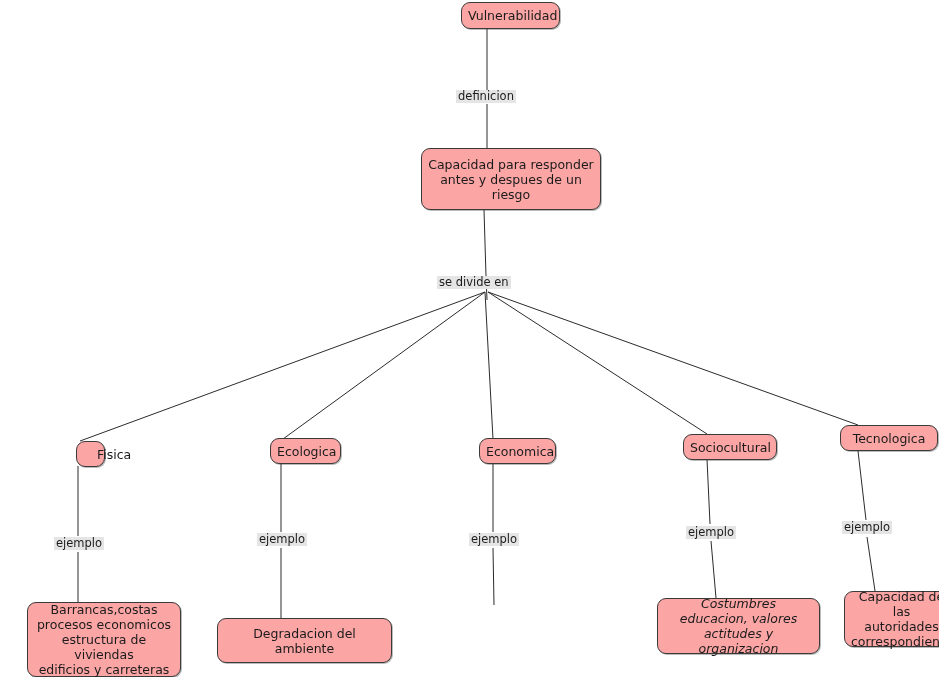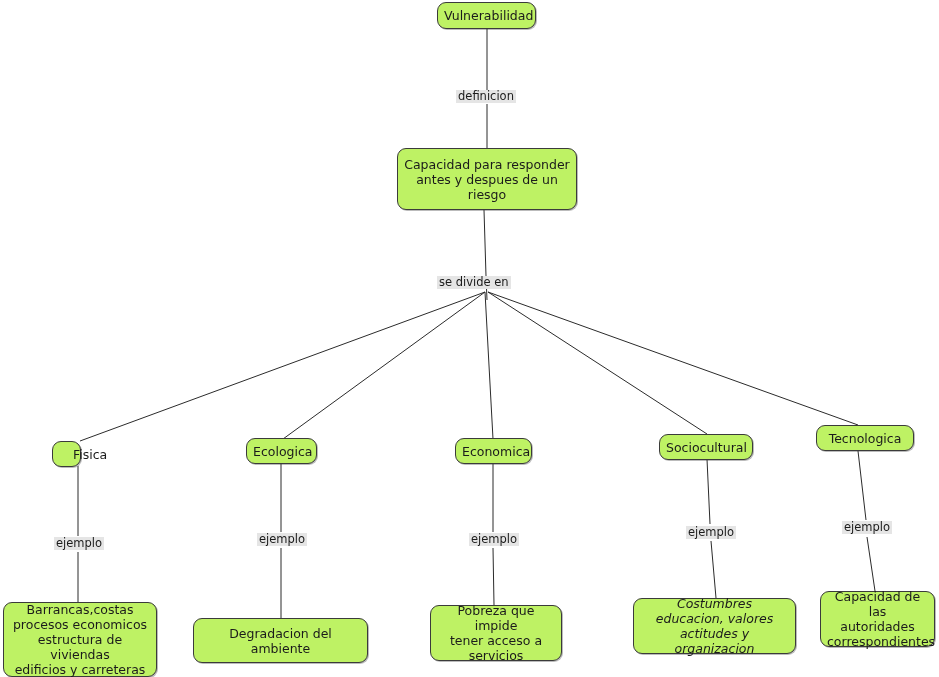--- a/index.html
+++ b/index.html
@@ -26,32 +26,33 @@
     height: 677px;
   }
   svg.edges line {
     stroke: #2b2b2b;
     stroke-width: 1;
     shape-rendering: geometricPrecision;
   }
   .node {
     position: absolute;
     box-sizing: border-box;
-    background: #bef264;
+    background: #fca5a5;
     border: 1px solid #3b3b3b;
     border-radius: 9px;
     display: flex;
     align-items: center;
     justify-content: center;
     text-align: center;
     color: #1b1b1b;
     font-size: 12.5px;
     line-height: 15px;
     padding: 2px 6px;
     box-shadow: 1px 1px 0 rgba(60,60,60,0.35);
+    margin-left: 24px;
   }
   .node span {
     display: block;
     width: 100%;
     white-space: pre-line;
   }
   .link-label {
     position: absolute;
     color: #1b1b1b;
     font-size: 11.5px;
@@ -131,25 +132,20 @@
     <span>Barrancas,costas
 procesos economicos
 estructura de viviendas
 edificios y carreteras</span>
   </div>
 
   <div class="node" style="left:193px; top:618px; width:175px; height:45px;">
     <span>Degradacion del ambiente</span>
   </div>
 
-  <div class="node" style="left:430px; top:605px; width:132px; height:56px;">
-    <span>Pobreza que impide
-tener acceso a
-servicios</span>
-  </div>
 
   <div class="node" style="left:633px; top:598px; width:163px; height:56px;font-style:italic;">
     <span>Costumbres
 educacion, valores
 actitudes y organizacion</span>
   </div>
 
   <div class="node" style="left:820px; top:591px; width:115px; height:56px;">
     <span>Capacidad de las
 autoridades

